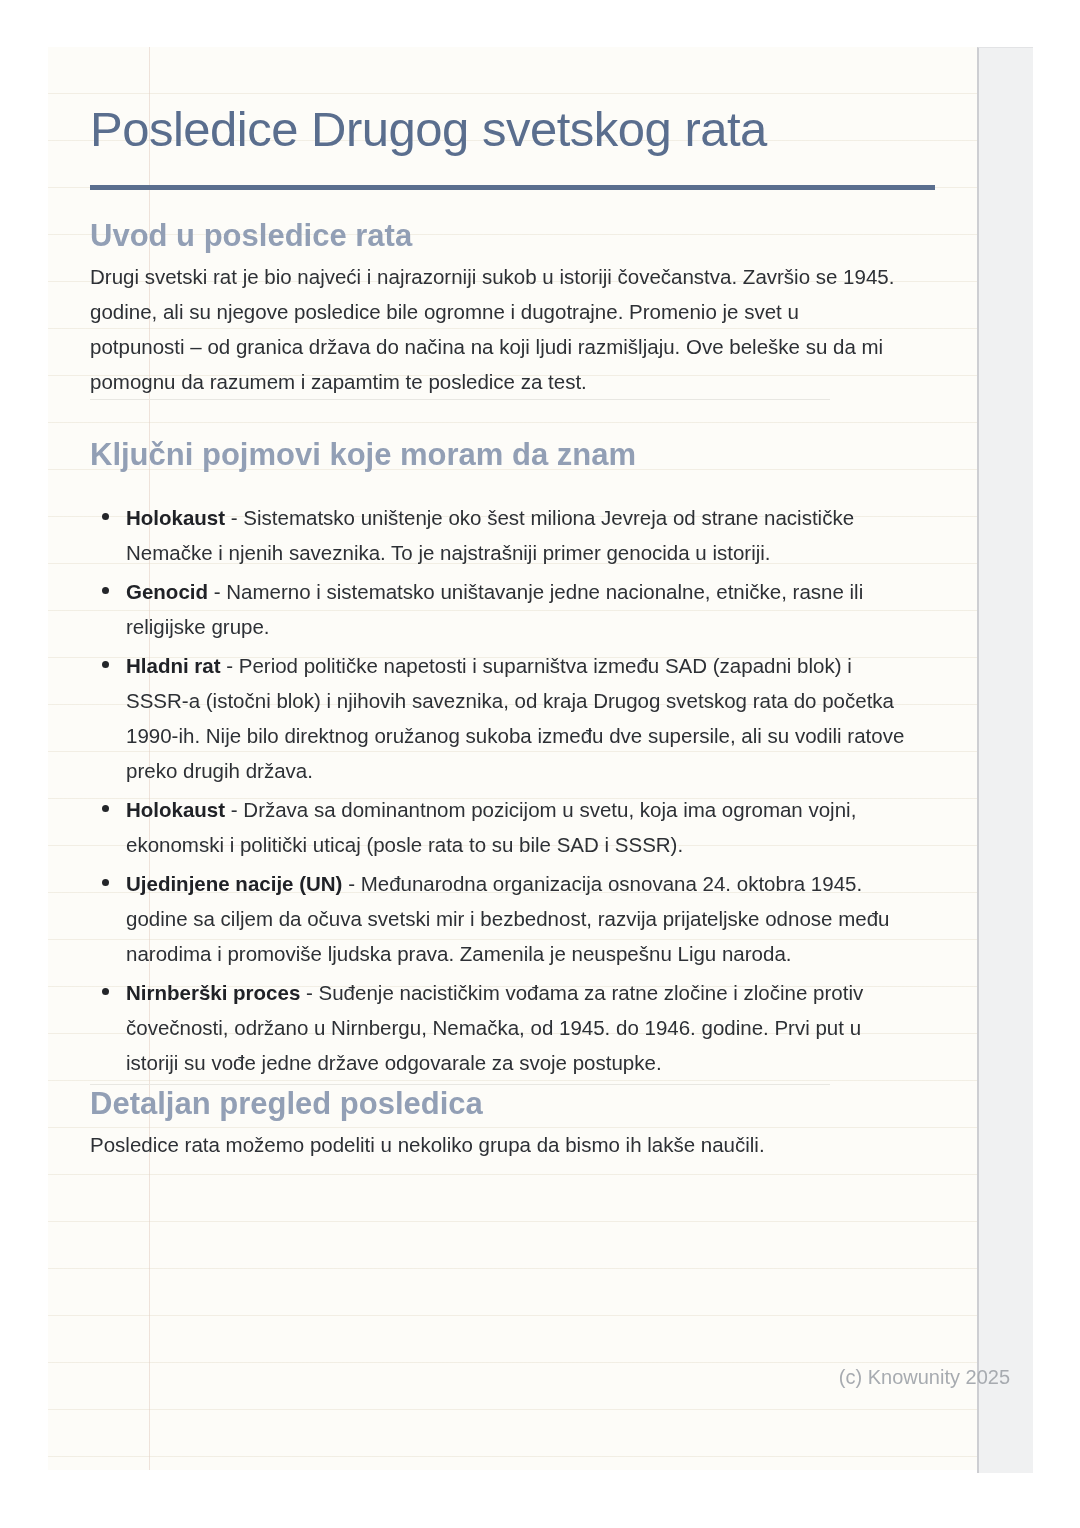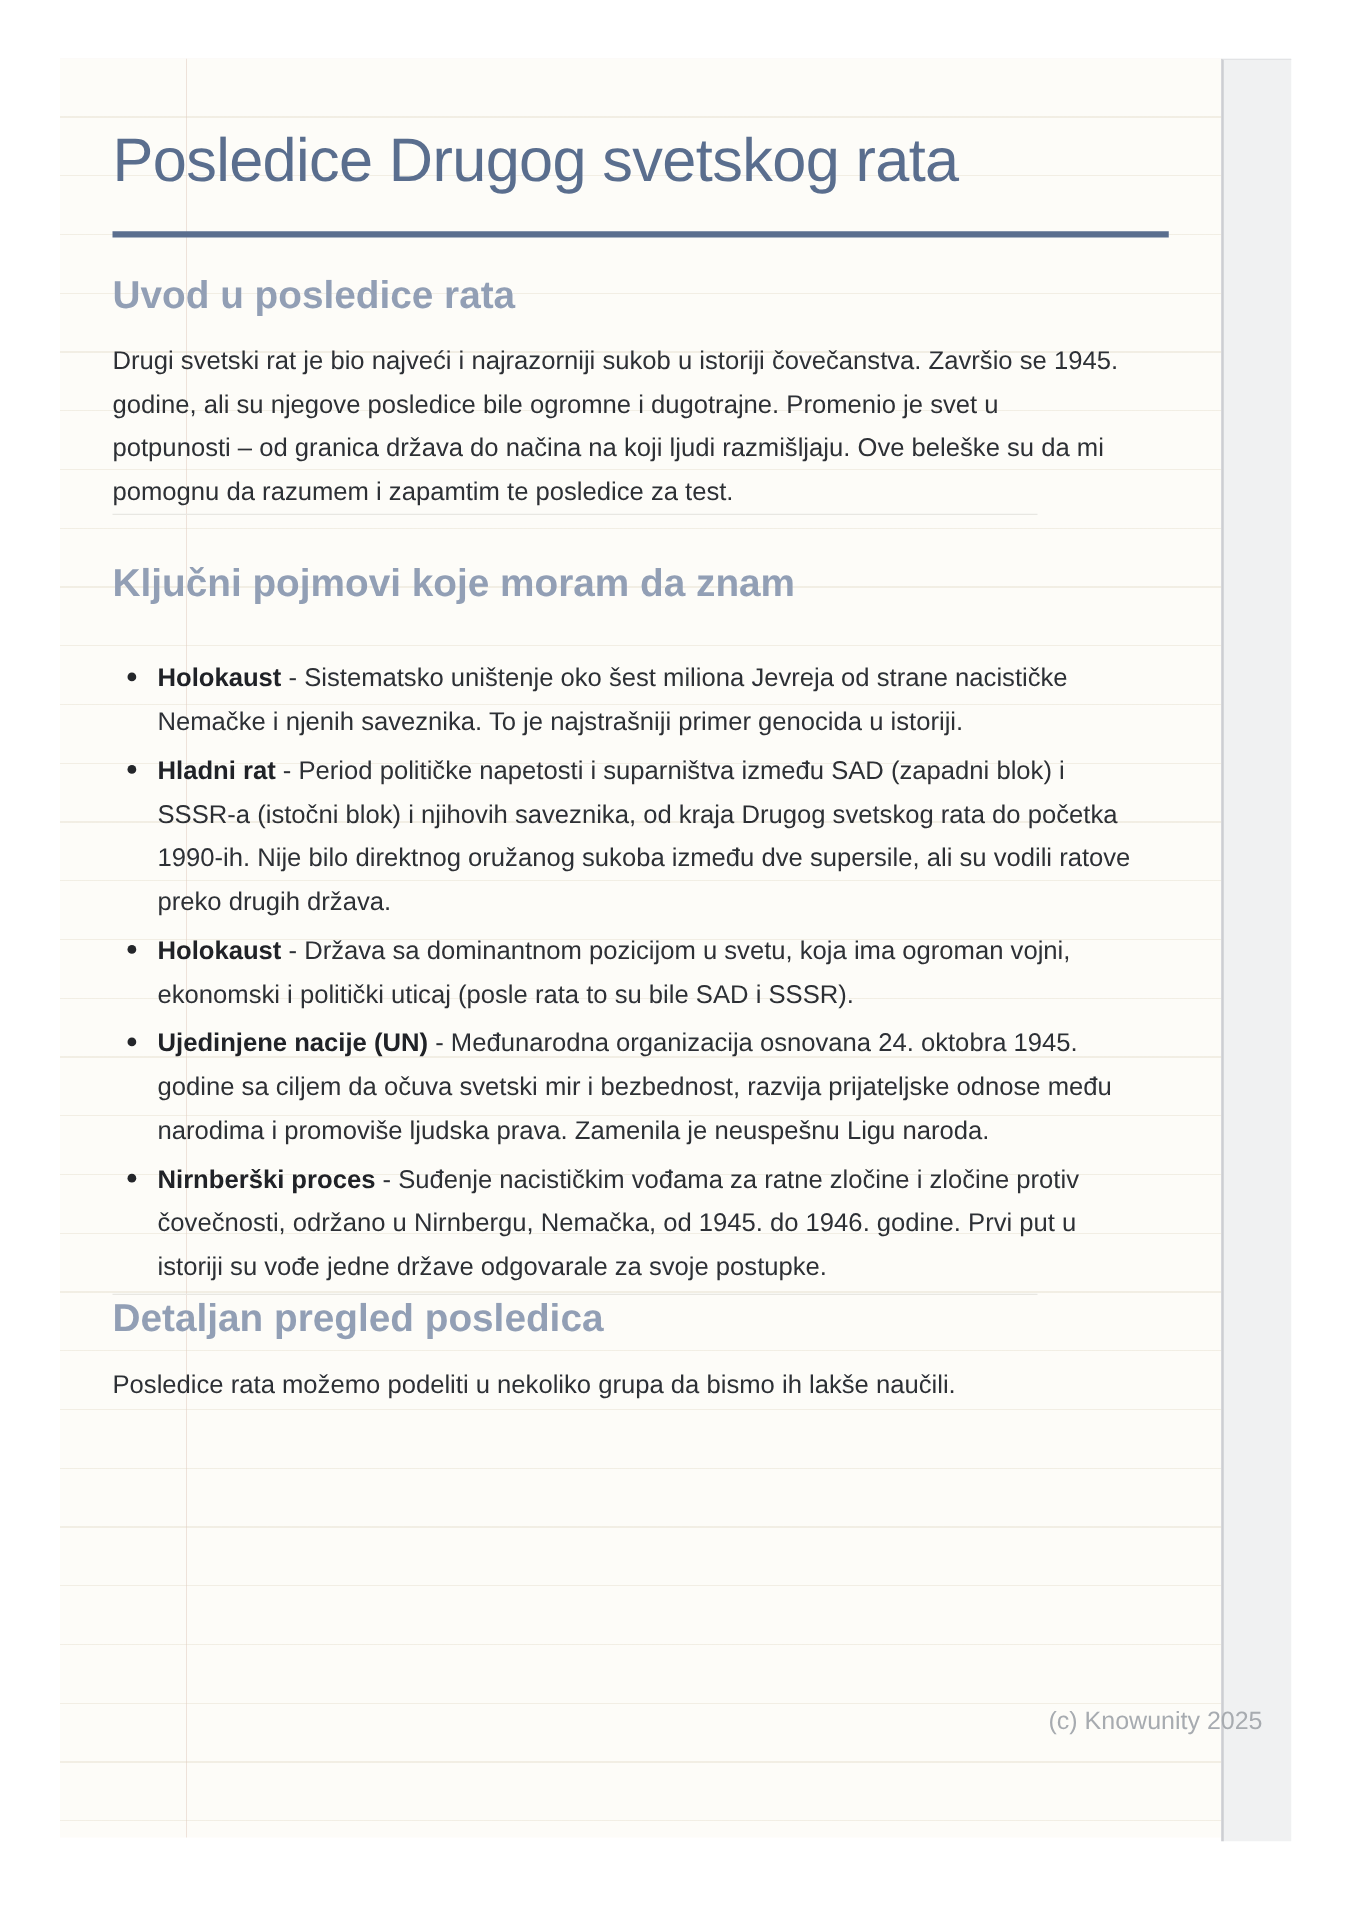--- a/index.html
+++ b/index.html
@@ -59,34 +59,34 @@
     line-height:38px;
     font-weight:700;
   }
   .h2-intro{margin-top:27px;}
   .h2-terms{margin-top:36px;}
   .h2-overview{}
   p.body-text{
     color:var(--body);
     font-size:20.5px;
     line-height:35px;
-    margin-top:16px;
+    margin-top:4px;
     max-width:805px;
   }
   hr.section-divider{
     border:none;
     border-top:1.5px solid var(--divider);
     width:740px;
     margin:0;
   }
   .divider-1{margin-top:26px;}
   .divider-2{margin-top:18px;}
   ul.term-list{
     list-style:none;
-    margin-top:39px;
+    margin-top:26px;
   }
   ul.term-list li{
     position:relative;
     padding-left:36px;
     margin-bottom:4px;
     color:var(--body);
     font-size:20.5px;
     line-height:35px;
     max-width:815px;
   }
@@ -120,20 +120,23 @@
 
   <hr class="section-divider divider-1">
 
   <h2 class="section-heading h2-terms">Ključni pojmovi koje moram da znam</h2>
 
   <ul class="term-list">
     <li>
       <span class="bullet-dot"></span><span class="term-name">Holokaust</span><span> - </span><span>Sistematsko uništenje oko šest miliona Jevreja od strane nacističke Nemačke i njenih saveznika. To je najstrašniji primer genocida u istoriji.</span>
     </li>
     <li>
+      <span class="bullet-dot"></span><span class="term-name">Genocid</span><span> - </span><span>Namerno i sistematsko uništavanje jedne nacionalne, etničke, rasne ili religijske grupe.</span>
+    </li>
+    <li>
       <span class="bullet-dot"></span><span class="term-name">Hladni rat</span><span> - </span><span>Period političke napetosti i suparništva između SAD (zapadni blok) i SSSR-a (istočni blok) i njihovih saveznika, od kraja Drugog svetskog rata do početka 1990-ih. Nije bilo direktnog oružanog sukoba između dve supersile, ali su vodili ratove preko drugih država.</span>
     </li>
     <li>
       <span class="bullet-dot"></span><span class="term-name">Holokaust</span><span> - </span><span>Država sa dominantnom pozicijom u svetu, koja ima ogroman vojni, ekonomski i politički uticaj (posle rata to su bile SAD i SSSR).</span>
     </li>
     <li>
       <span class="bullet-dot"></span><span class="term-name">Ujedinjene nacije (UN)</span><span> - </span><span>Međunarodna organizacija osnovana 24. oktobra 1945. godine sa ciljem da očuva svetski mir i bezbednost, razvija prijateljske odnose među narodima i promoviše ljudska prava. Zamenila je neuspešnu Ligu naroda.</span>
     </li>
     <li>
       <span class="bullet-dot"></span><span class="term-name">Nirnberški proces</span><span> - </span><span>Suđenje nacističkim vođama za ratne zločine i zločine protiv čovečnosti, održano u Nirnbergu, Nemačka, od 1945. do 1946. godine. Prvi put u istoriji su vođe jedne države odgovarale za svoje postupke.</span>

